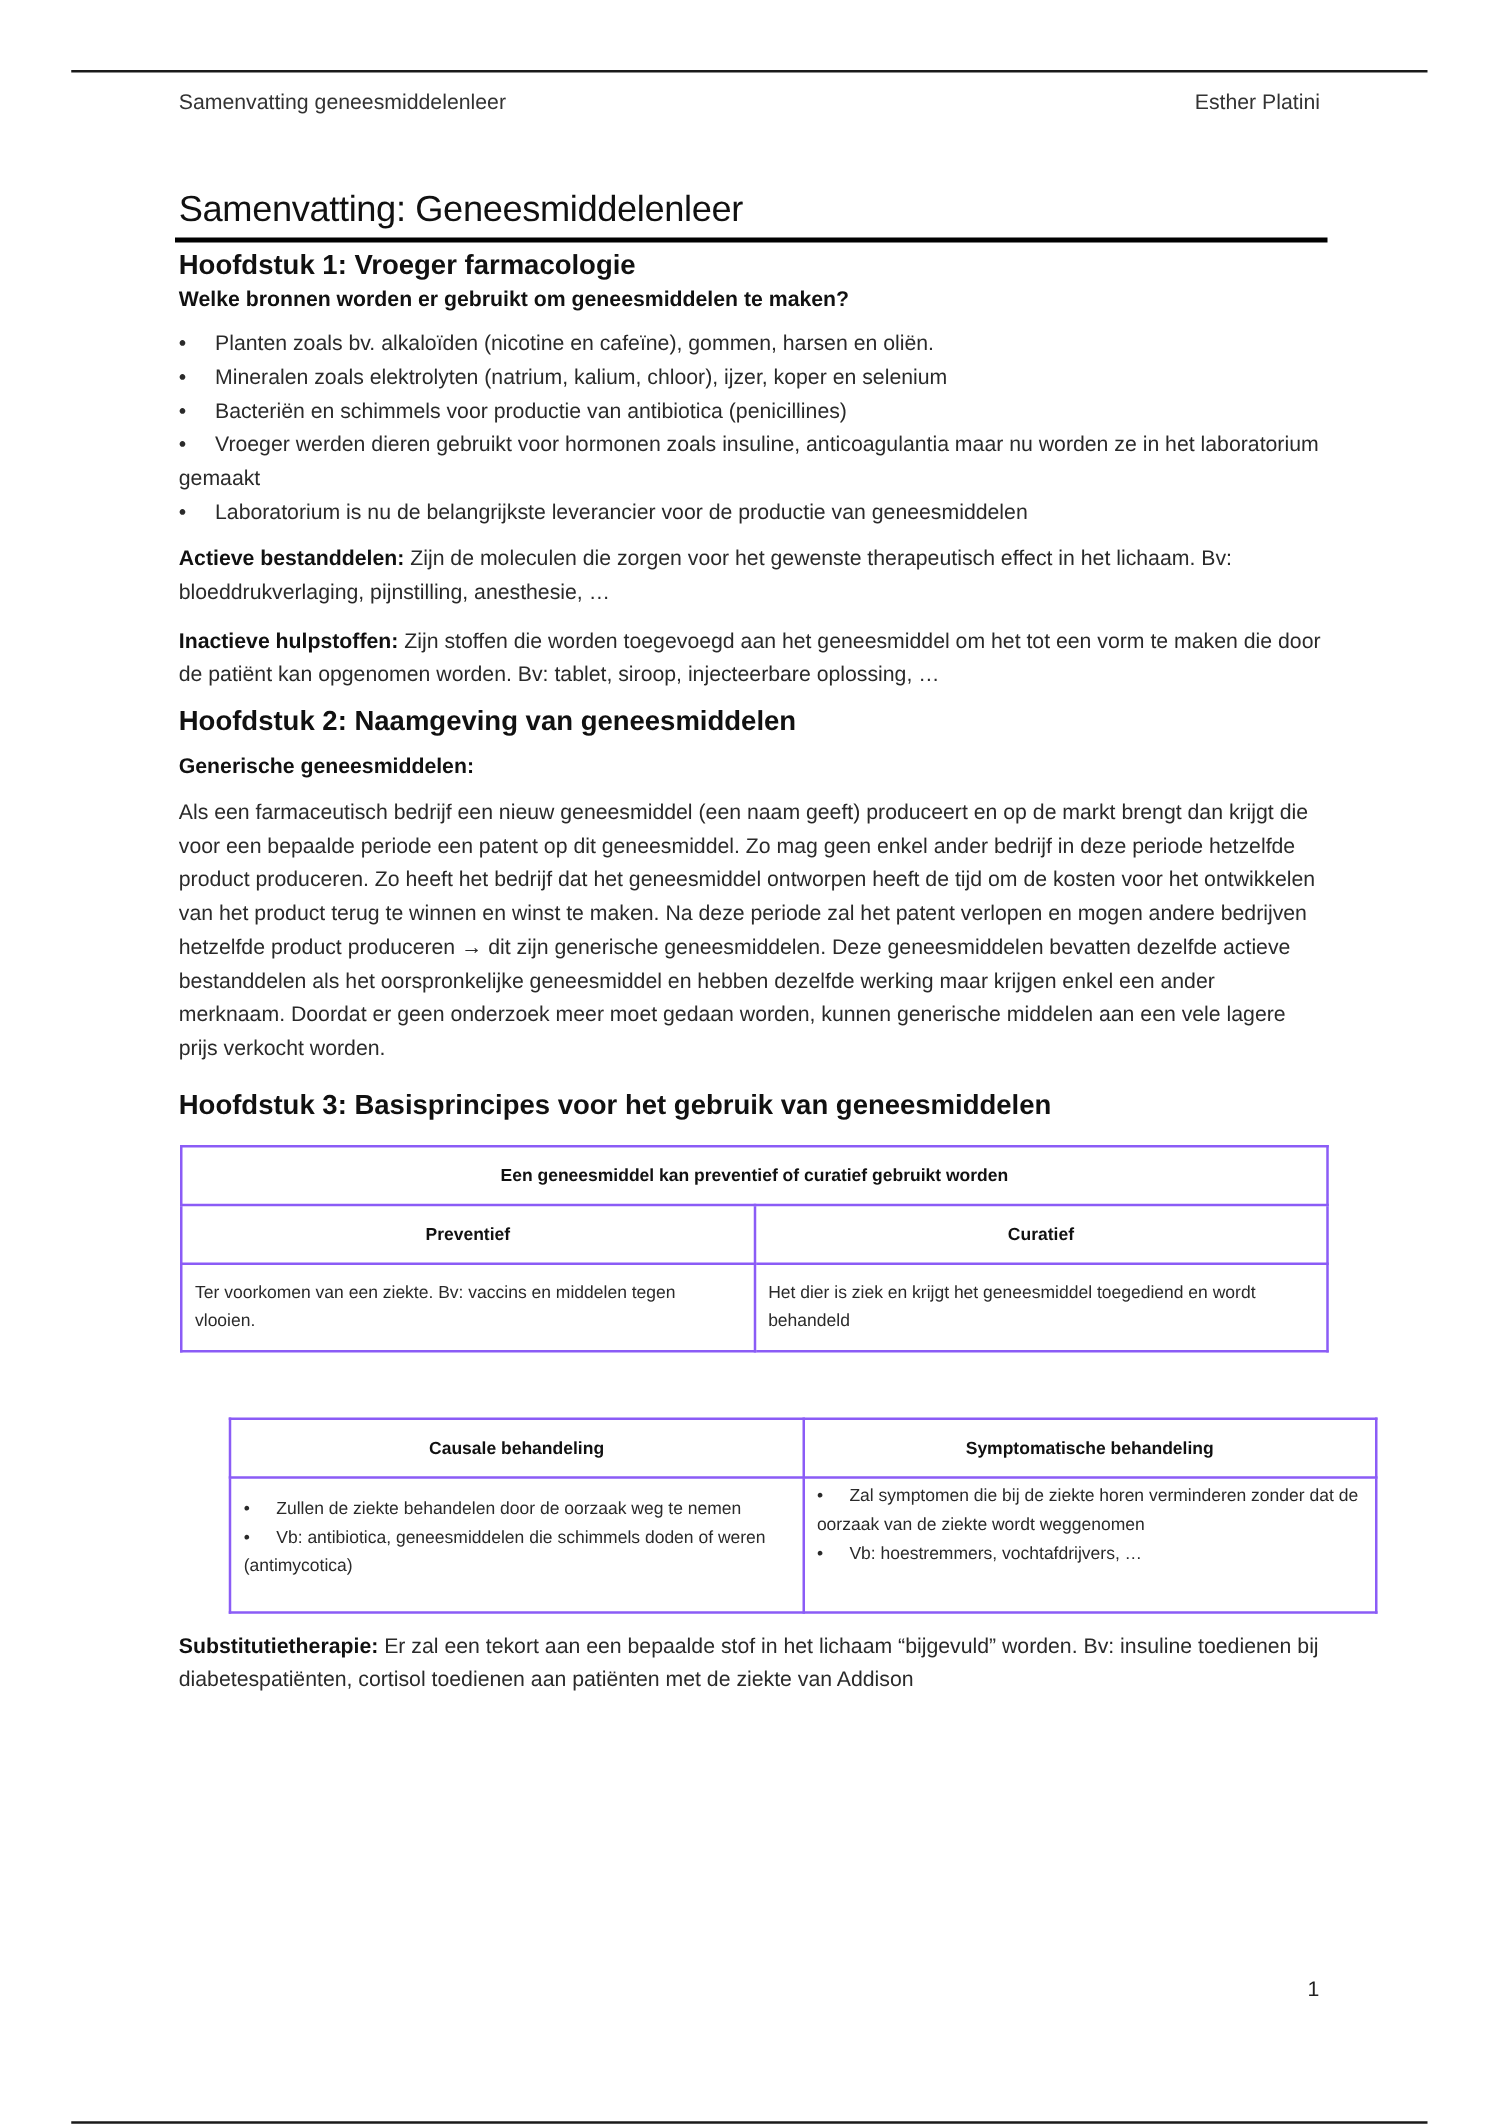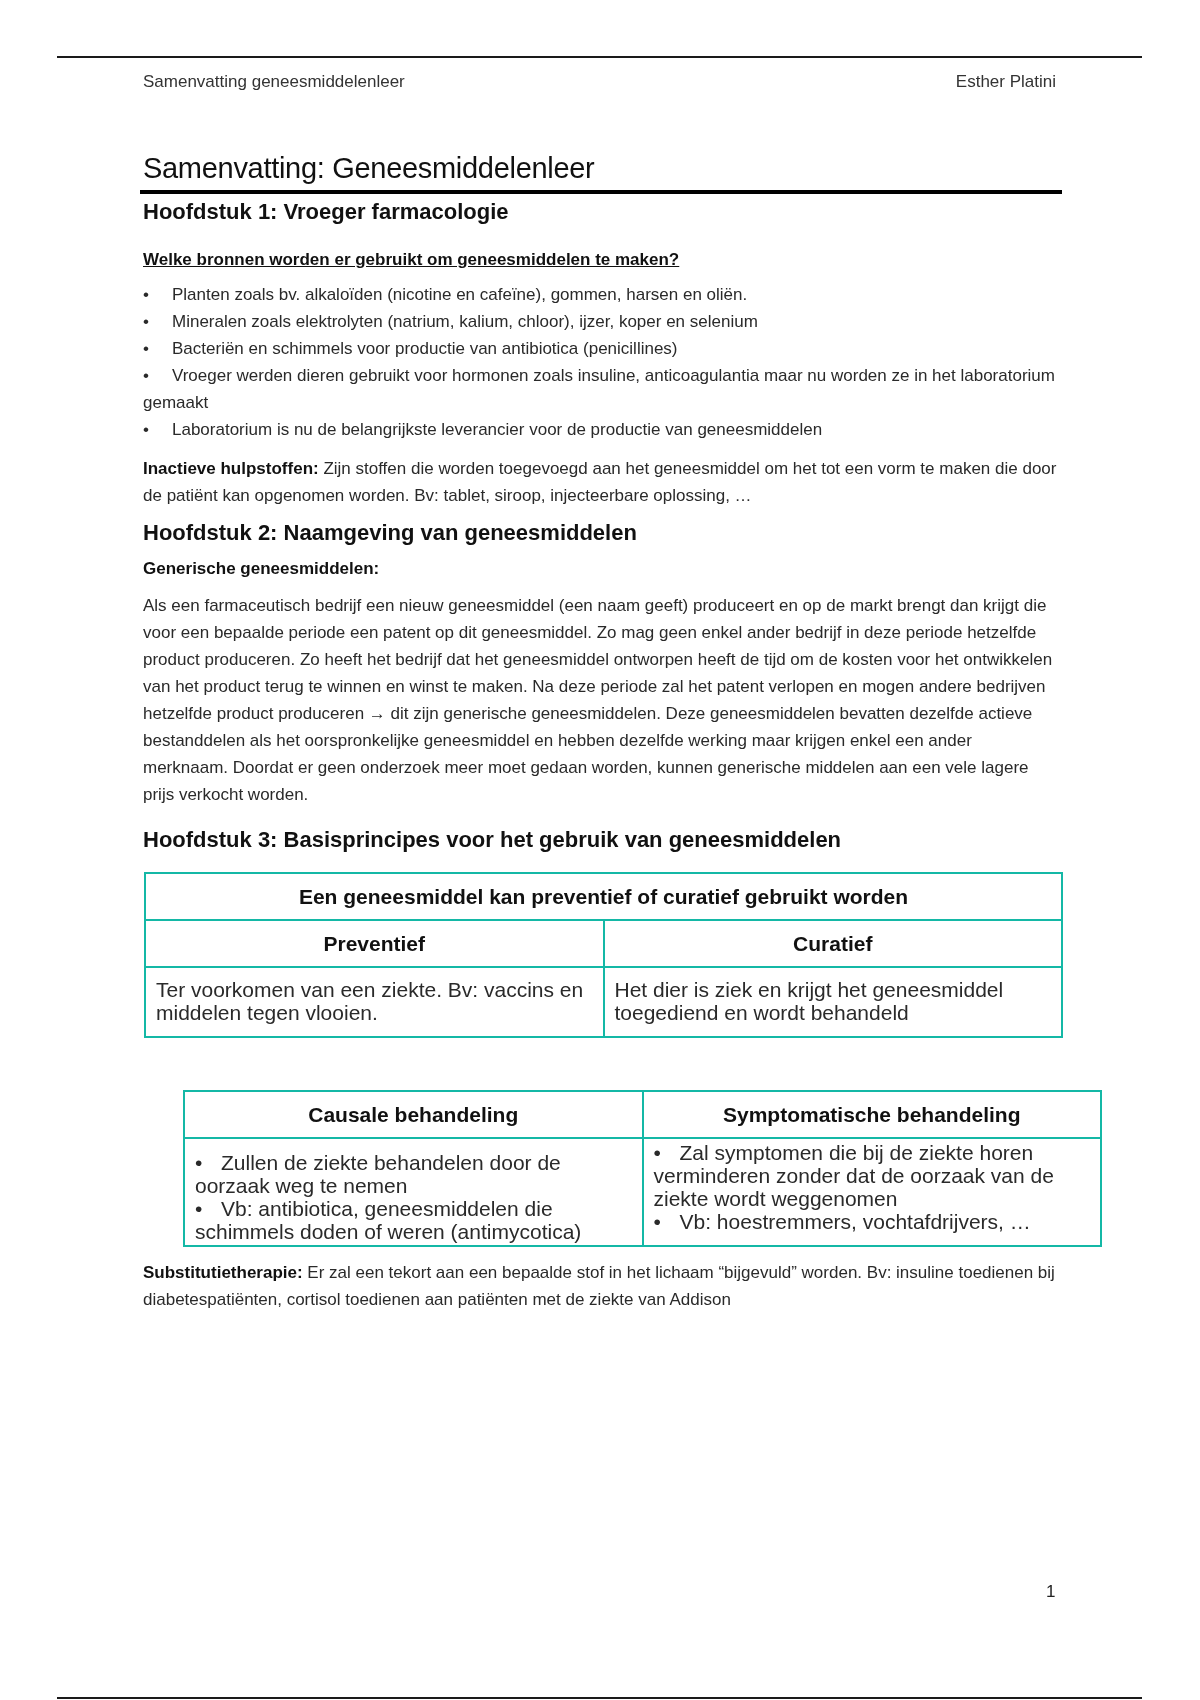--- a/index.html
+++ b/index.html
@@ -16,21 +16,21 @@
   .doc-title { font-size: 29px; font-weight: normal; color: #111; margin: 0; line-height: 36px; letter-spacing: -0.3px; }
   .title-rule { height: 4px; background: #000; margin: 4px -3px 0 -3px; }
   h2 { font-size: 22px; font-weight: bold; color: #111; margin: 0; line-height: 28px; }
   p { margin: 0; font-size: 17px; line-height: 27px; color: #2a2a2a; }
   b { color: #111; }
   .q { font-weight: bold; color: #111; }
   ul.bul { list-style: none; margin: 0; padding: 0; }
   ul.bul li { font-size: 17px; line-height: 27px; color: #2a2a2a; position: relative; padding-left: 0; }
   ul.bul li .dot { display: inline-block; width: 29px; }
   table.t { border-collapse: collapse; width: 919px; margin-left: 1px; }
-  table.t td, table.t th { border: 2px solid #14b8a6; font-size: 21px; line-height: 23px; color: #2a2a2a; vertical-align: top; }
+  table.t td, table.t th { border: 2px solid #8b5cf6; font-size: 14px; line-height: 23px; color: #2a2a2a; vertical-align: top; }
   table.t th { font-weight: bold; color: #111; text-align: center; vertical-align: middle; height: 45px; padding: 0 8px; }
   table.t td { padding: 10px 10px 8px 10px; width: 50%; border-radius: 28px; }
   table.t2 td { padding: 2px 10px 0 10px; height: 104px; }
   .cell-bul .dot { display: inline-block; width: 26px; }
   .pnum { position: absolute; left: 1046px; top: 1582px; font-size: 17px; color: #222; }
 </style>
 </head>
 <body>
 
 <div class="rule-top"></div>
@@ -38,30 +38,31 @@
 <div class="hdr hdr-left">Samenvatting geneesmiddelenleer</div>
 <div class="hdr hdr-right">Esther Platini</div>
 
 <div class="content">
   <h1 class="doc-title">Samenvatting: Geneesmiddelenleer</h1>
   <div class="title-rule"></div>
 
   <h2 style="margin-top:4px;">Hoofdstuk 1: Vroeger farmacologie</h2>
 
 
-  <p class="q" style="margin-top:20px;text-decoration:underline;">Welke bronnen worden er gebruikt om geneesmiddelen te maken?</p>
+  <p class="q" style="margin-top:0;">Welke bronnen worden er gebruikt om geneesmiddelen te maken?</p>
 
   <ul class="bul" style="margin-top:8px;">
     <li><span class="dot">•</span><span>Planten zoals bv. alkaloïden (nicotine en cafeïne), gommen, harsen en oliën.</span></li>
     <li><span class="dot">•</span><span>Mineralen zoals elektrolyten (natrium, kalium, chloor), ijzer, koper en selenium</span></li>
     <li><span class="dot">•</span><span>Bacteriën en schimmels voor productie van antibiotica (penicillines)</span></li>
     <li><span class="dot">•</span><span>Vroeger werden dieren gebruikt voor hormonen zoals insuline, anticoagulantia maar nu worden ze in het laboratorium gemaakt</span></li>
     <li><span class="dot">•</span><span>Laboratorium is nu de belangrijkste leverancier voor de productie van geneesmiddelen</span></li>
   </ul>
 
+  <p style="margin-top:10px;"><b>Actieve bestanddelen:</b><span> Zijn de moleculen die zorgen voor het gewenste therapeutisch effect in het lichaam. Bv: bloeddrukverlaging, pijnstilling, anesthesie, …</span></p>
 
   <p style="margin-top:12px;"><b>Inactieve hulpstoffen:</b><span> Zijn stoffen die worden toegevoegd aan het geneesmiddel om het tot een vorm te maken die door de patiënt kan opgenomen worden. Bv: tablet, siroop, injecteerbare oplossing, …</span></p>
 
   <h2 style="margin-top:10px;">Hoofdstuk 2: Naamgeving van geneesmiddelen</h2>
 
   <p class="q" style="margin-top:8px;">Generische geneesmiddelen:</p>
 
   <p style="margin-top:10px;">Als een farmaceutisch bedrijf een nieuw geneesmiddel (een naam geeft) produceert en op de markt brengt dan krijgt die voor een bepaalde periode een patent op dit geneesmiddel. Zo mag geen enkel ander bedrijf in deze periode hetzelfde product produceren. Zo heeft het bedrijf dat het geneesmiddel ontworpen heeft de tijd om de kosten voor het ontwikkelen van het product terug te winnen en winst te maken. Na deze periode zal het patent verlopen en mogen andere bedrijven hetzelfde product produceren → dit zijn generische geneesmiddelen. Deze geneesmiddelen bevatten dezelfde actieve bestanddelen als het oorspronkelijke geneesmiddel en hebben dezelfde werking maar krijgen enkel een ander merknaam. Doordat er geen onderzoek meer moet gedaan worden, kunnen generische middelen aan een vele lagere prijs verkocht worden.</p>
 
   <h2 style="margin-top:18px;">Hoofdstuk 3: Basisprincipes voor het gebruik van geneesmiddelen</h2>

